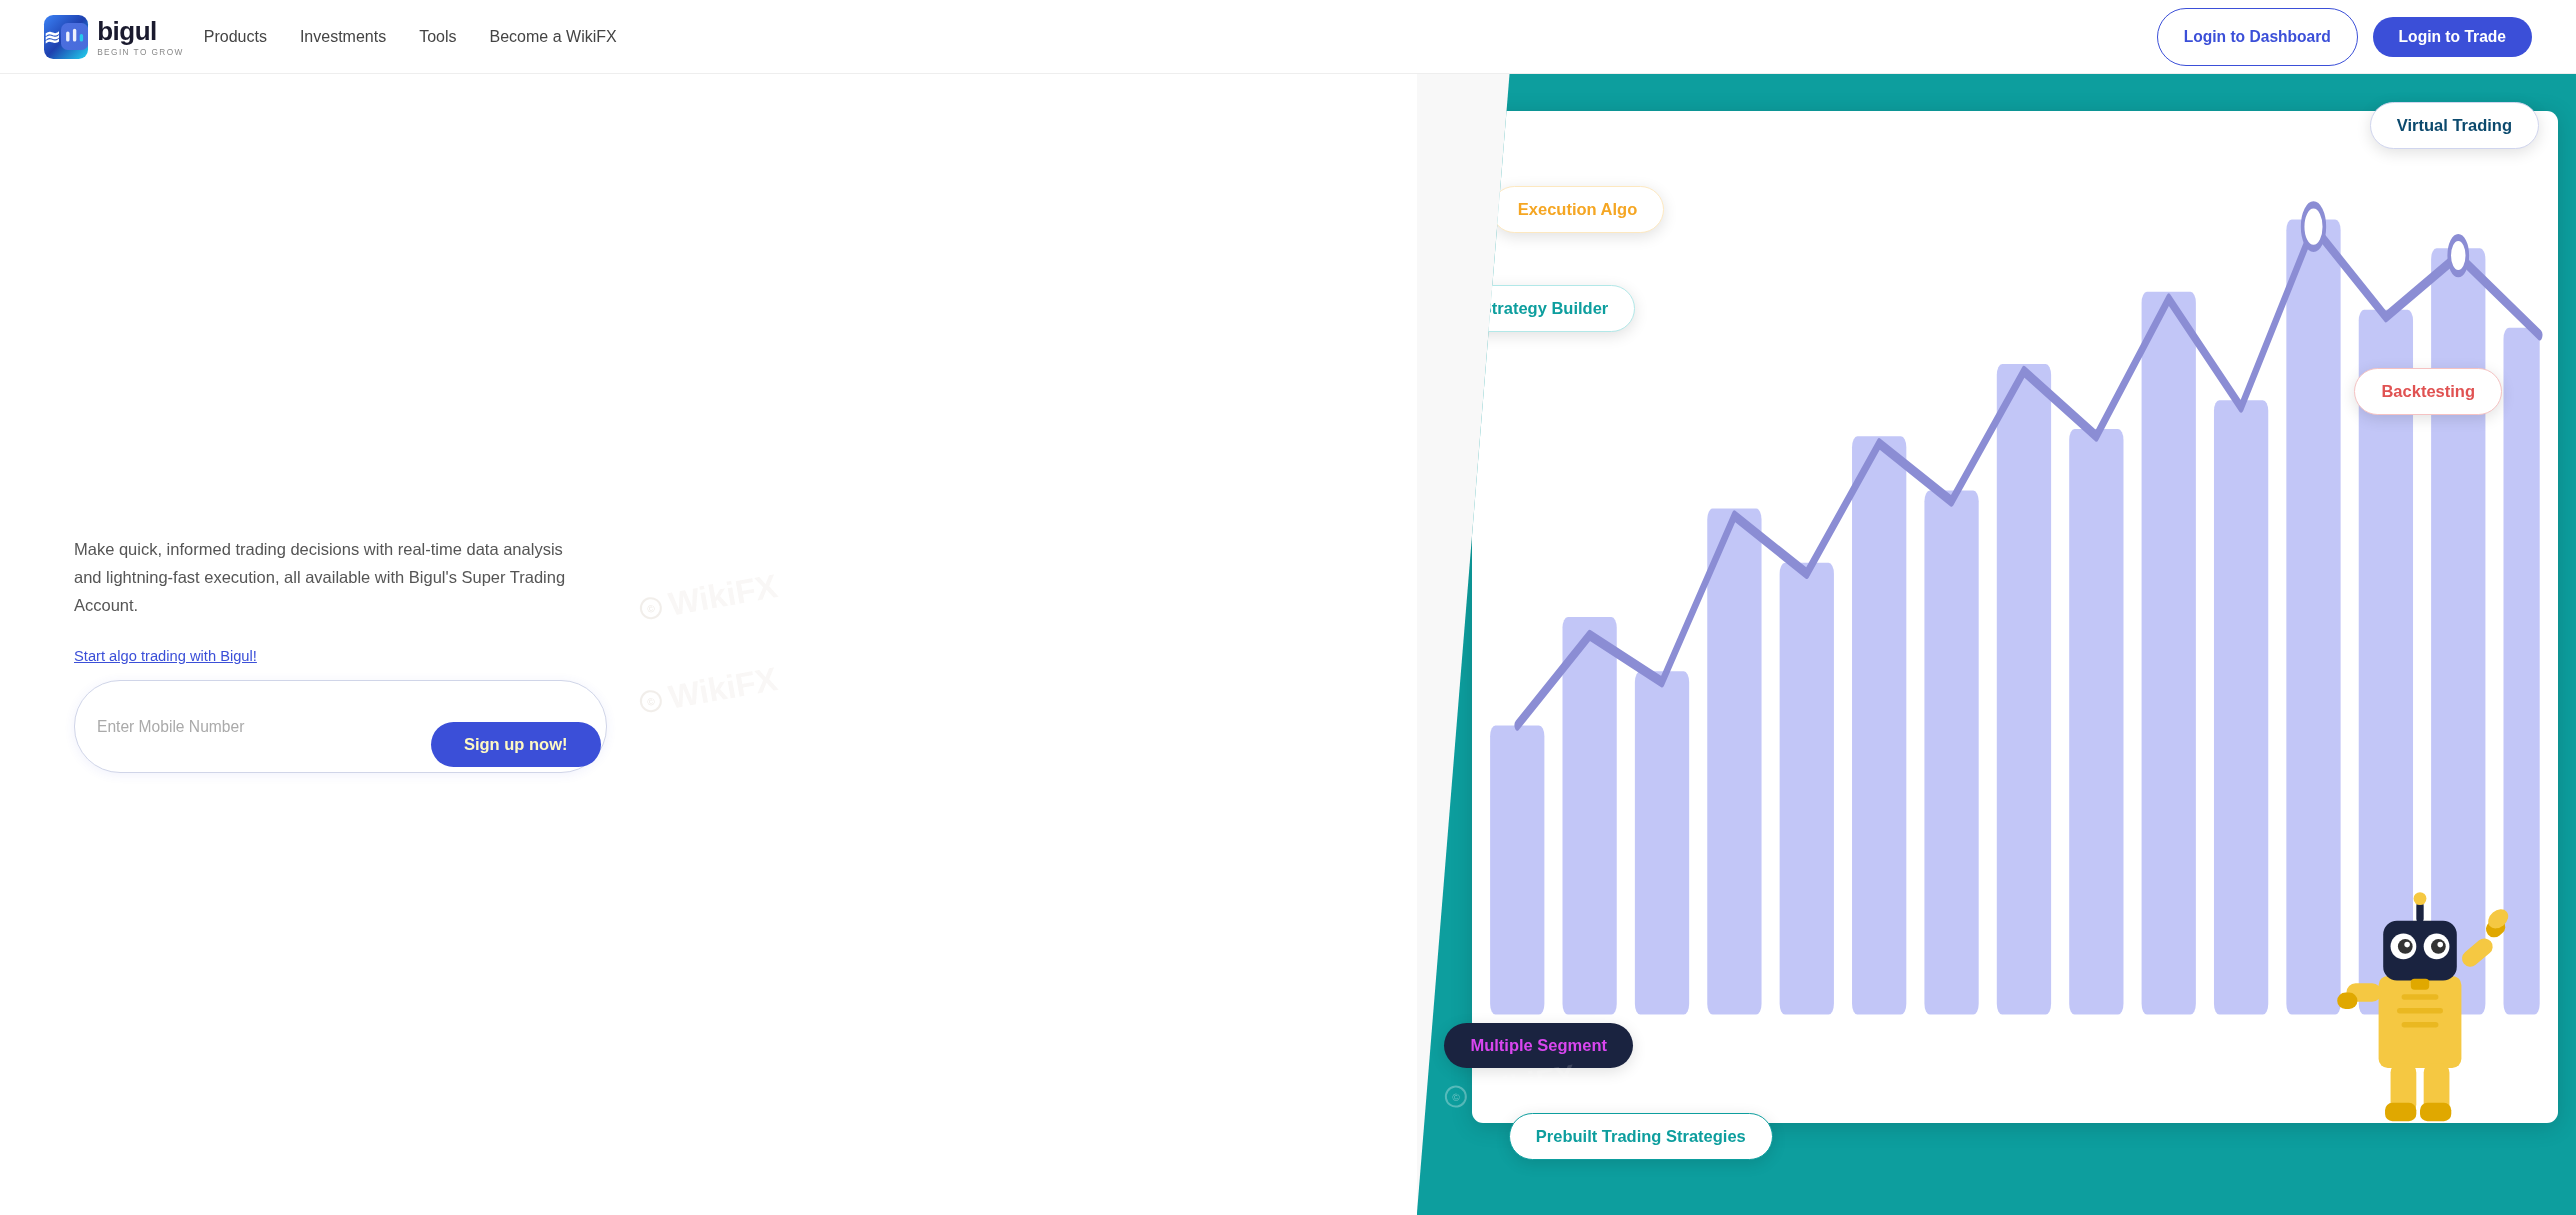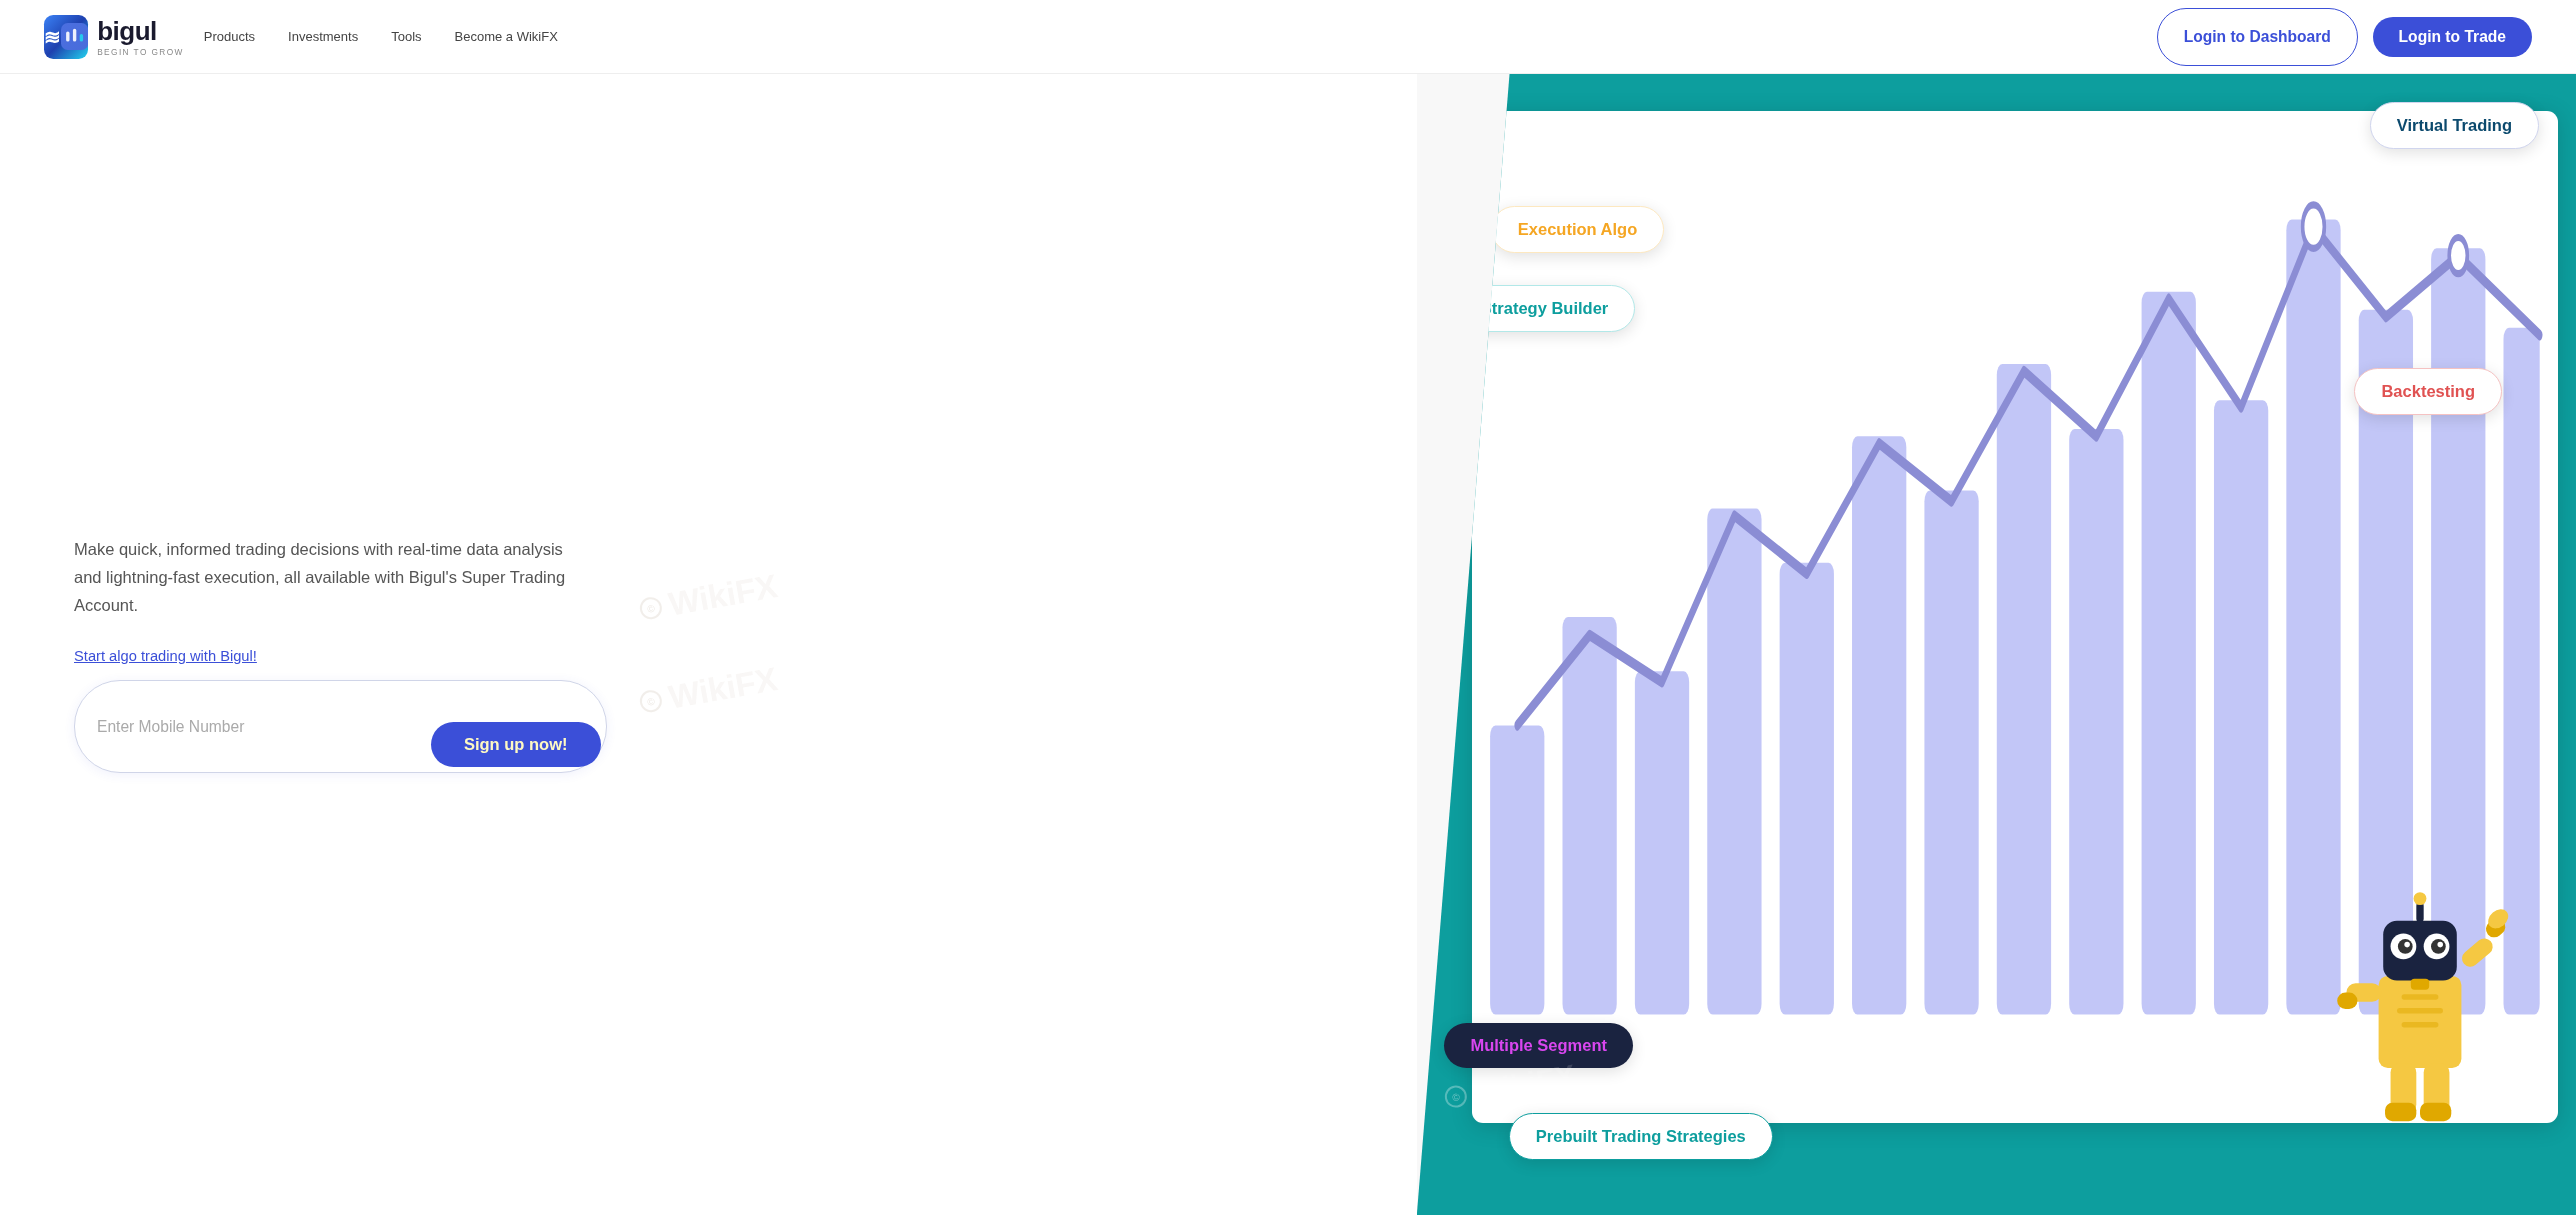--- a/index.html
+++ b/index.html
@@ -30,21 +30,21 @@
       content: '≋';
       color: white;
       font-size: 20px;
       font-weight: bold;
     }
     .logo-text { display: flex; flex-direction: column; }
     .logo-name { font-size: 26px; font-weight: 800; color: #1a1a2e; letter-spacing: -0.5px; }
     .logo-tagline { font-size: 8.3px; color: #888; letter-spacing: 1.4px; text-transform: uppercase; }
     .nav-links { display: flex; align-items: center; gap: 33px; }
     .nav-link {
-      font-size: 13px;
+      font-size: 16px;
       color: #444;
       text-decoration: none;
       cursor: pointer;
       font-weight: 400;
     }
     .navbar-right { display: flex; align-items: center; gap: 14.7px; }
     .btn-outline {
       padding: 19px 26px;
       border: 1.8px solid #3b4fd8;
       border-radius: 46px;
@@ -193,21 +193,21 @@
       box-shadow: 0 3.7px 14.7px rgba(0,0,0,0.12);
     }
     .bubble-virtual-trading {
       top: 27.6px;
       right: 37px;
       background: #fff;
       color: #0c4a6e;
       border: 1.8px solid #d0d5ee;
     }
     .bubble-execution-algo {
-      top: 132px;
+      top: 112px;
       left: 74px;
       background: #fff;
       color: #f5a623;
       border: 1.8px solid #fde8c0;
     }
     .bubble-strategy-builder {
       top: 211px;
       left: 37px;
       background: #fff;
       color: #0d9e9e;

